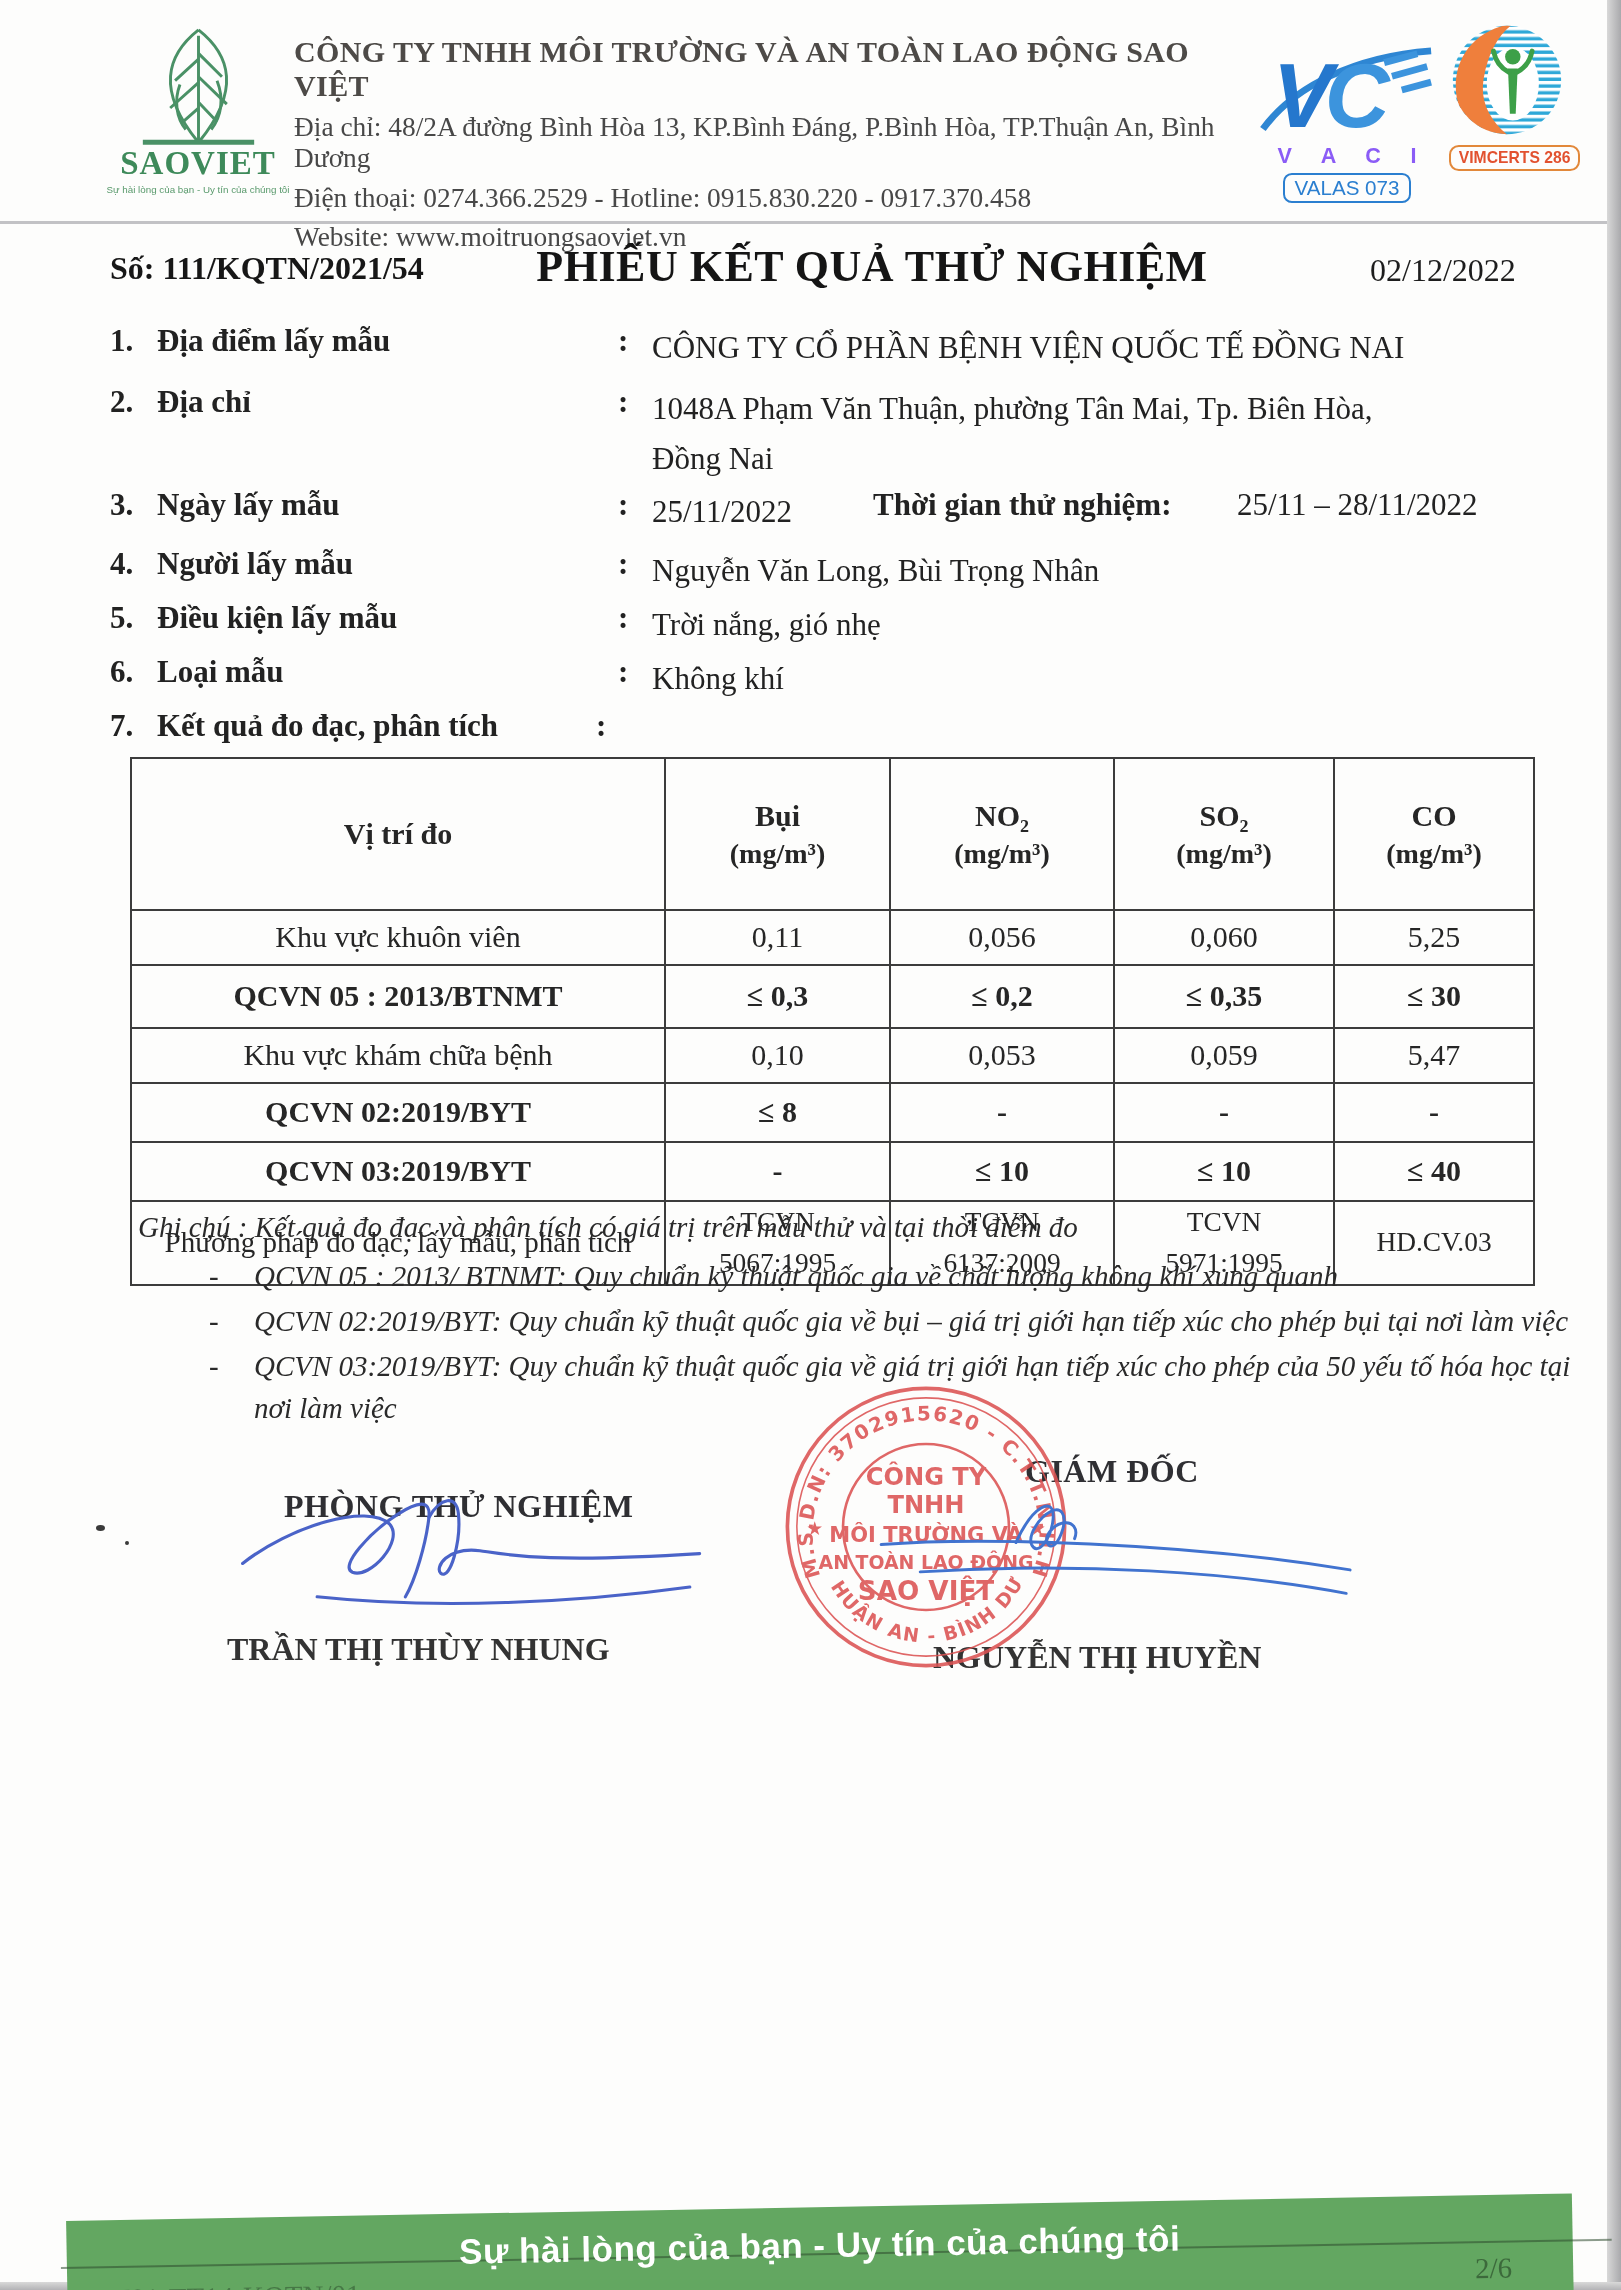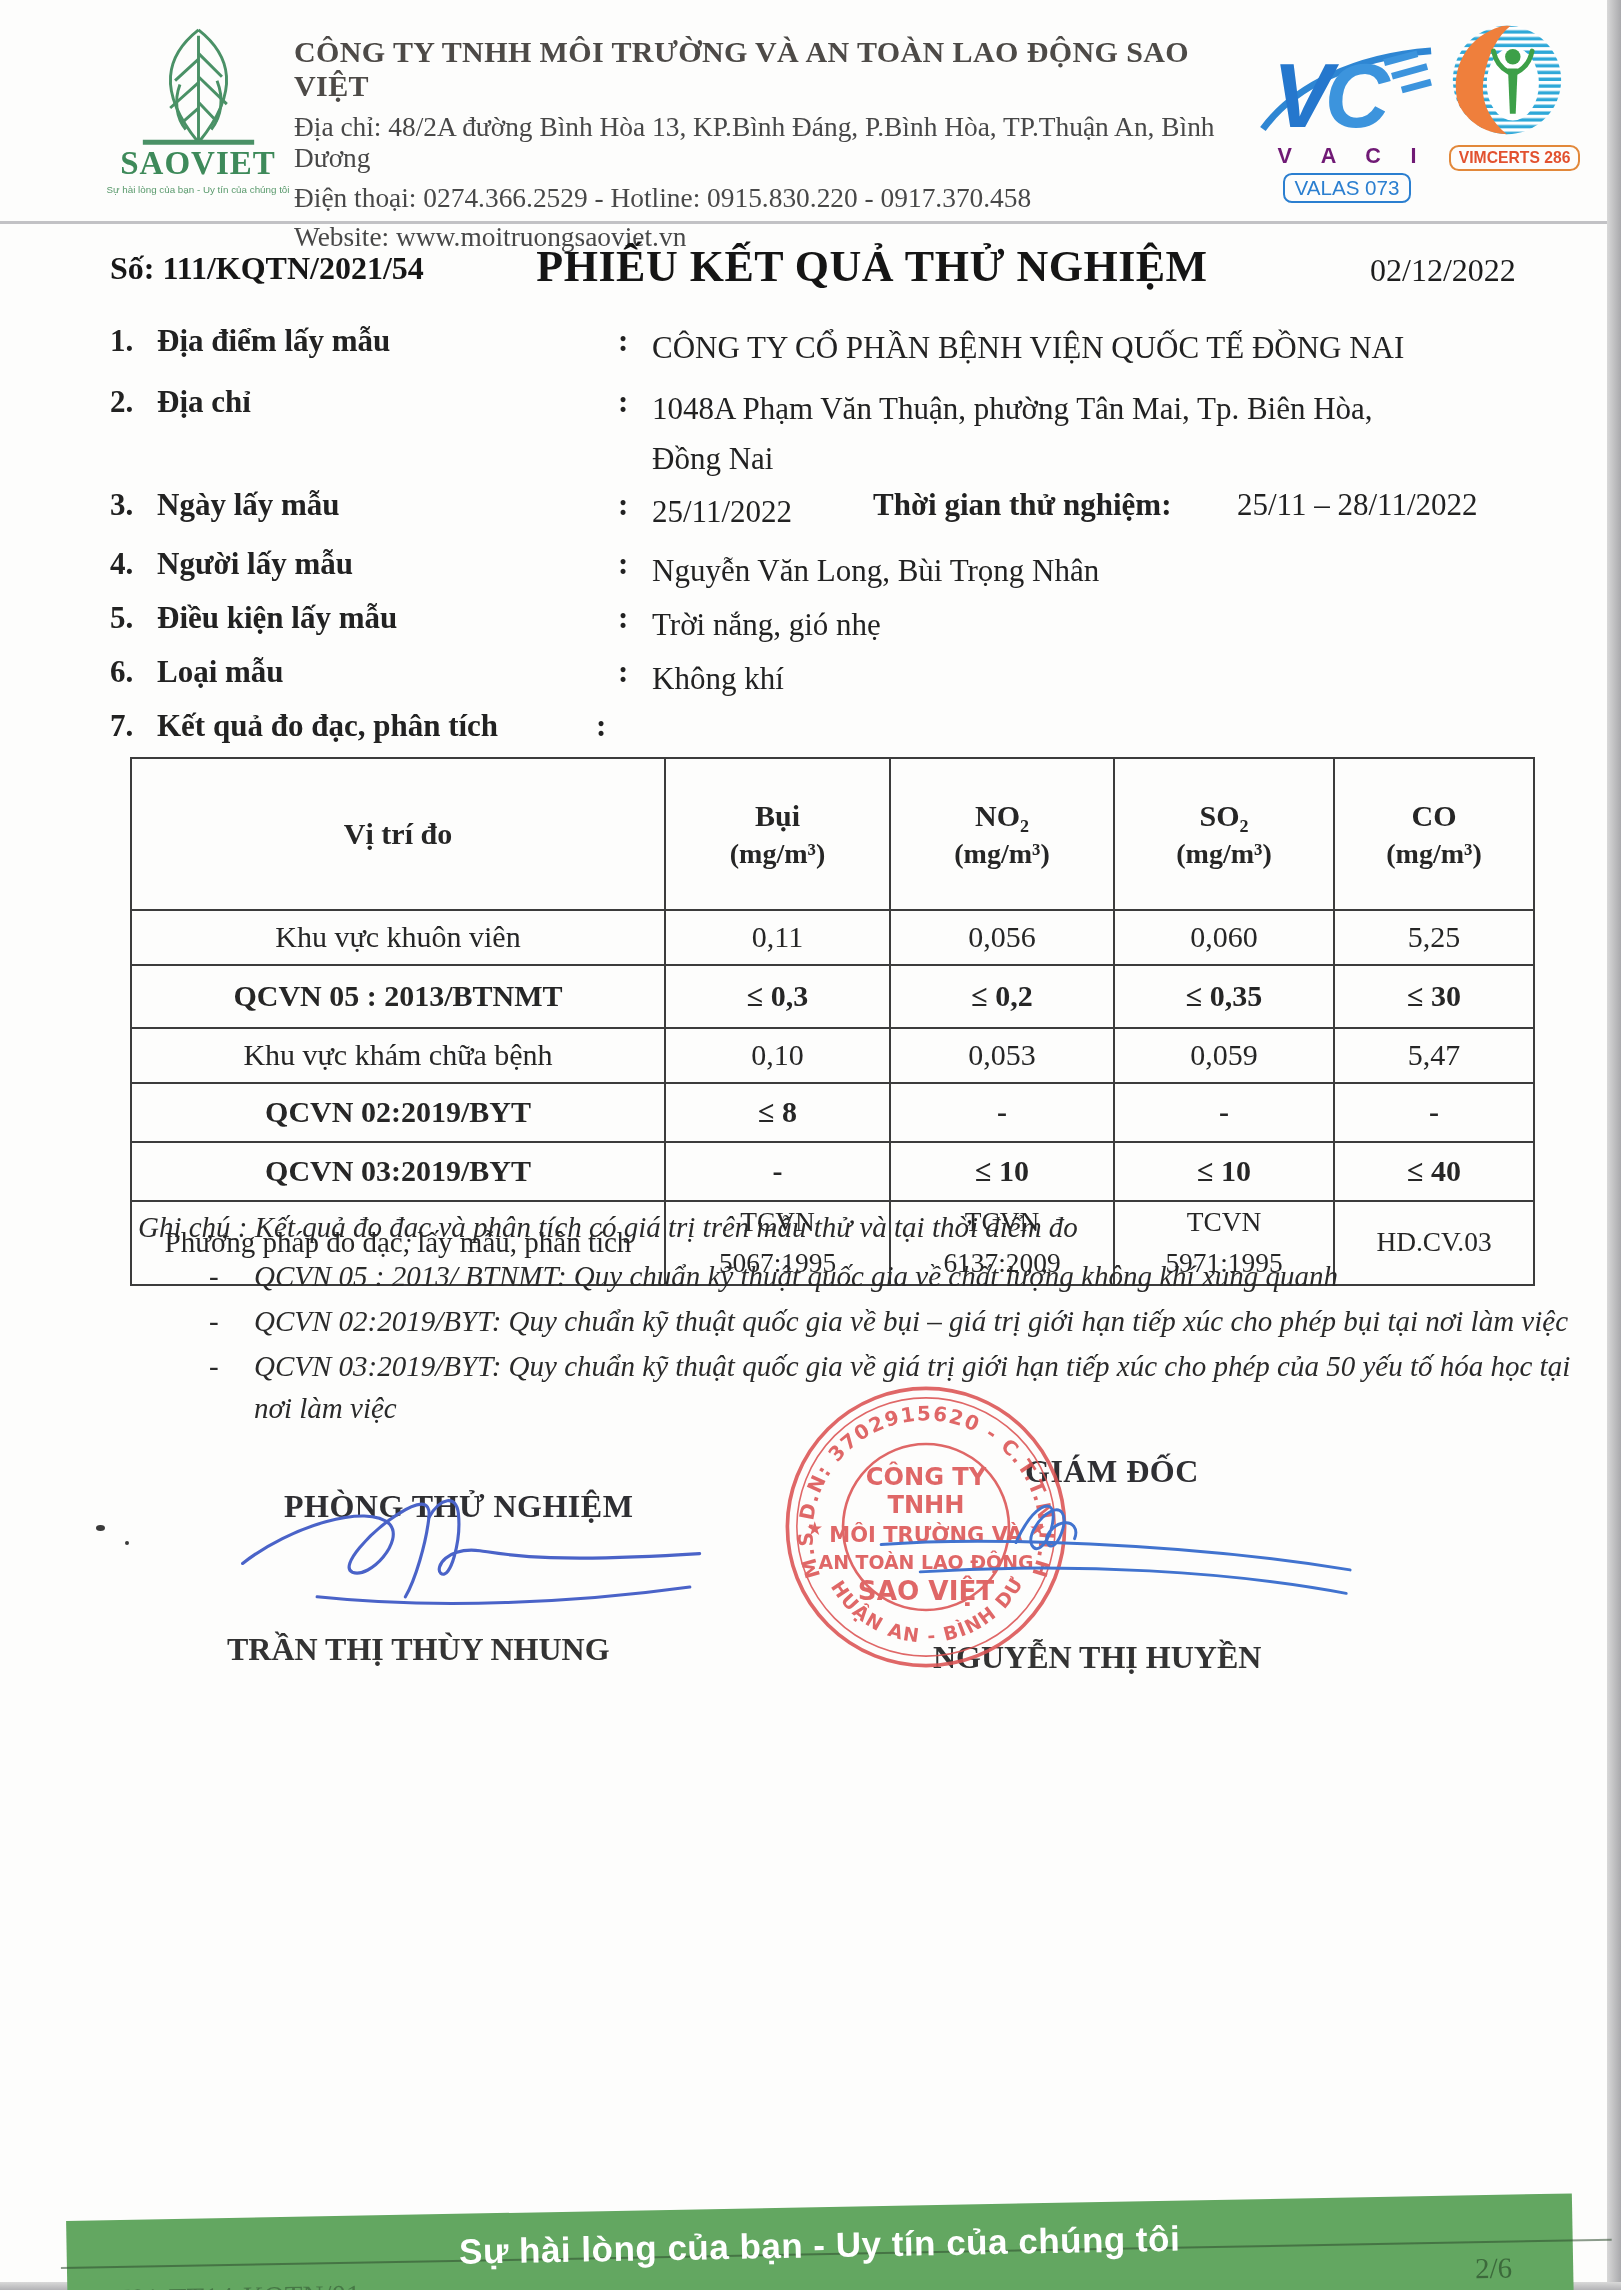--- a/index.html
+++ b/index.html
@@ -21,21 +21,21 @@
   .logo-name{font-family:"Liberation Serif","DejaVu Serif",serif; font-weight:bold;
     font-size:33px; color:#3e8a5a; letter-spacing:1px; margin-top:-5.9px;}
   .logo-tagline{font-family:"Liberation Sans","DejaVu Sans",sans-serif;
     font-size:9.8px; color:#58996b; margin-top:2px; white-space:nowrap;}
   .company-block{position:absolute; left:294px; top:35px; width:970px;}
   .company-name{font-size:30px; font-weight:bold; color:#4d4a47; letter-spacing:0.4px;}
   .company-line{font-size:27.4px; color:#484848; margin-top:8.8px;}
 
   .vaci{position:absolute; left:1257px; top:35px; width:180px; text-align:center;}
   .vaci-letters{font-family:"Liberation Sans","DejaVu Sans",sans-serif; font-weight:bold;
-    font-size:21.6px; letter-spacing:11.8px; color:#701a75; margin-top:-2px; text-indent:11.8px;}
+    font-size:21.6px; letter-spacing:11.8px; color:#8b5cf6; margin-top:-2px; text-indent:11.8px;}
   .vaci-badge{display:inline-block; margin-top:3.9px; border:2.9px solid #2b7fd0; border-radius:8.8px;
     padding:1px 9.8px; font-family:"Liberation Sans","DejaVu Sans",sans-serif;
     font-weight:normal; font-size:20.6px; color:#2b7fd0;}
   .vimcerts{position:absolute; left:1449px; top:22px; width:157px; text-align:left;}
   .vimcerts-badge{display:inline-block; margin-top:2.9px; border:2.5px solid #e2883a; border-radius:9.8px;
     padding:2px 7.8px; font-family:"Liberation Sans","DejaVu Sans",sans-serif;
     font-weight:bold; font-size:15.7px; color:#e2512f; white-space:nowrap;}
 
   .divider{position:absolute; left:0; top:221px; width:1621px; height:2.9px; background:#c2c2c5;}
 

